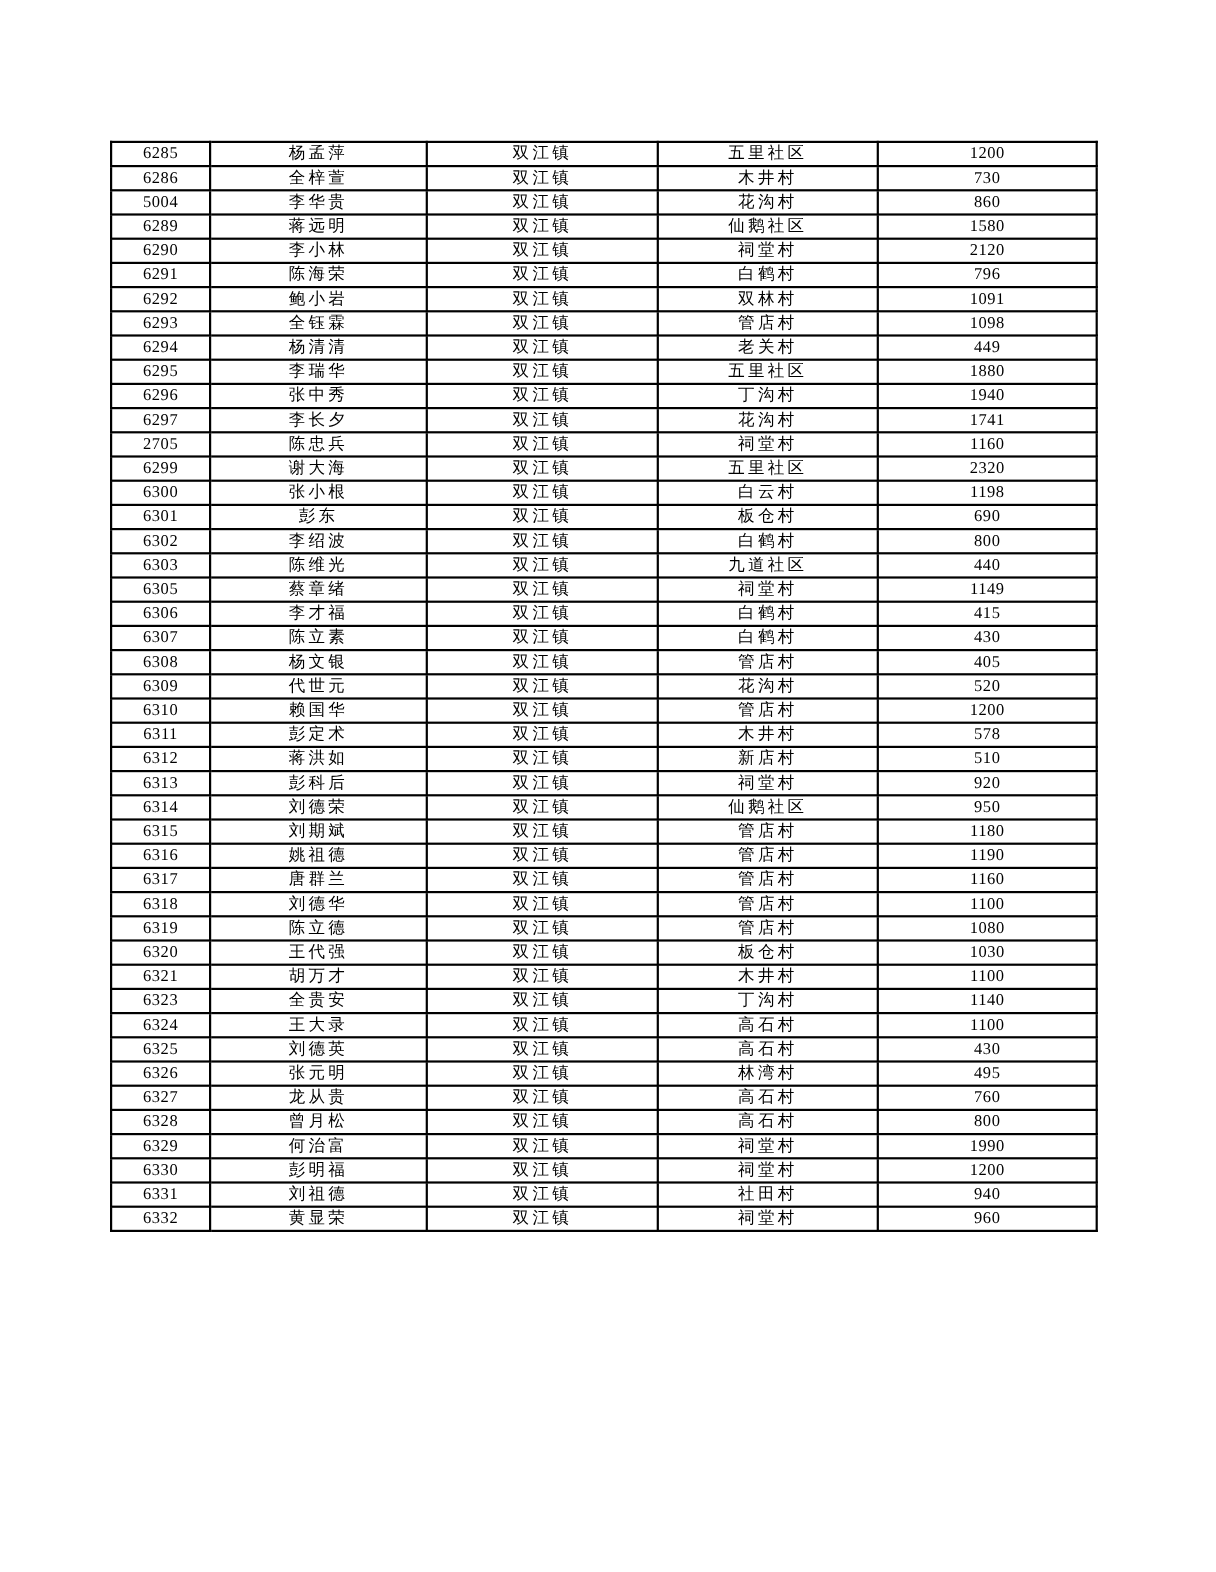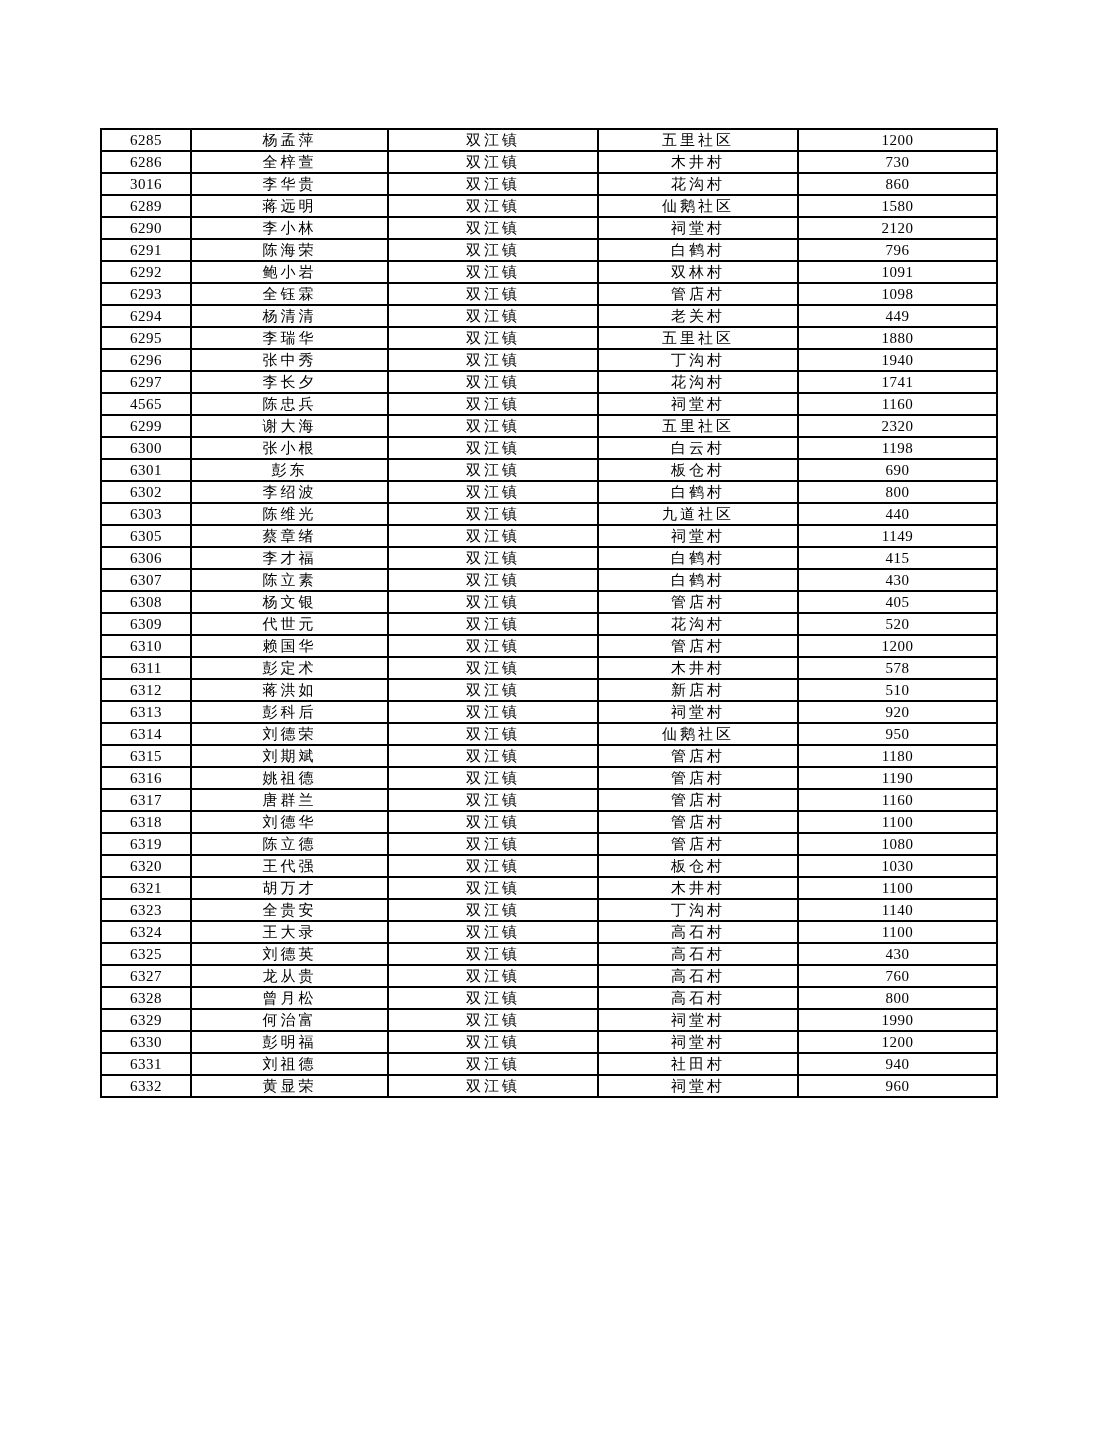--- a/index.html
+++ b/index.html
@@ -67,21 +67,21 @@
           <td class="c-amount">1200</td>
         </tr>
         <tr>
           <td class="c-id">6286</td>
           <td class="c-name">全梓萱</td>
           <td class="c-town">双江镇</td>
           <td class="c-village">木井村</td>
           <td class="c-amount">730</td>
         </tr>
         <tr>
-          <td class="c-id">3016</td>
+          <td class="c-id">5004</td>
           <td class="c-name">李华贵</td>
           <td class="c-town">双江镇</td>
           <td class="c-village">花沟村</td>
           <td class="c-amount">860</td>
         </tr>
         <tr>
           <td class="c-id">6289</td>
           <td class="c-name">蒋远明</td>
           <td class="c-town">双江镇</td>
           <td class="c-village">仙鹅社区</td>
@@ -137,21 +137,21 @@
           <td class="c-amount">1940</td>
         </tr>
         <tr>
           <td class="c-id">6297</td>
           <td class="c-name">李长夕</td>
           <td class="c-town">双江镇</td>
           <td class="c-village">花沟村</td>
           <td class="c-amount">1741</td>
         </tr>
         <tr>
-          <td class="c-id">4565</td>
+          <td class="c-id">2705</td>
           <td class="c-name">陈忠兵</td>
           <td class="c-town">双江镇</td>
           <td class="c-village">祠堂村</td>
           <td class="c-amount">1160</td>
         </tr>
         <tr>
           <td class="c-id">6299</td>
           <td class="c-name">谢大海</td>
           <td class="c-town">双江镇</td>
           <td class="c-village">五里社区</td>
@@ -317,20 +317,27 @@
           <td class="c-town">双江镇</td>
           <td class="c-village">高石村</td>
           <td class="c-amount">1100</td>
         </tr>
         <tr>
           <td class="c-id">6325</td>
           <td class="c-name">刘德英</td>
           <td class="c-town">双江镇</td>
           <td class="c-village">高石村</td>
           <td class="c-amount">430</td>
+        </tr>
+        <tr>
+          <td class="c-id">6326</td>
+          <td class="c-name">张元明</td>
+          <td class="c-town">双江镇</td>
+          <td class="c-village">林湾村</td>
+          <td class="c-amount">495</td>
         </tr>
         <tr>
           <td class="c-id">6327</td>
           <td class="c-name">龙从贵</td>
           <td class="c-town">双江镇</td>
           <td class="c-village">高石村</td>
           <td class="c-amount">760</td>
         </tr>
         <tr>
           <td class="c-id">6328</td>

